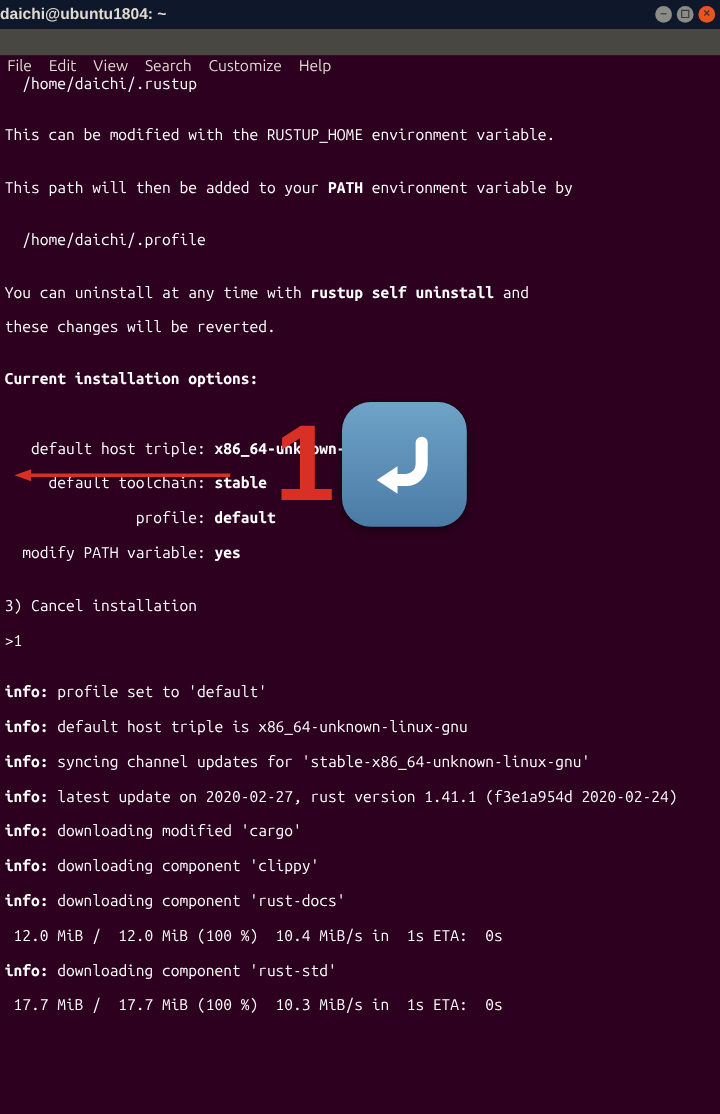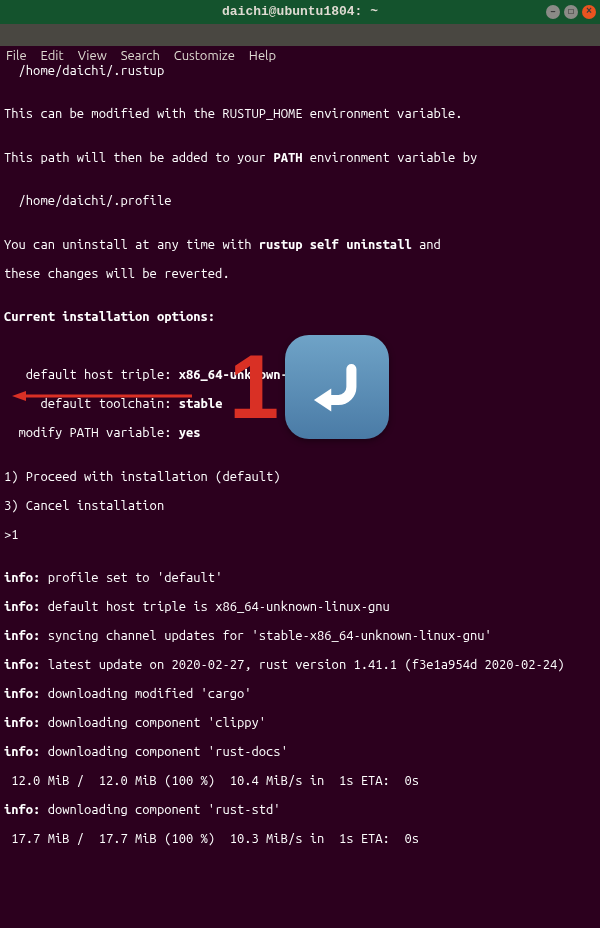--- a/index.html
+++ b/index.html
@@ -9,27 +9,27 @@
       background: #2c001e;
       font-family: "Ubuntu Mono", "DejaVu Sans Mono", monospace;
       font-size: 13px;
       line-height: 14.5px;
       color: #ffffff;
       overflow: hidden;
       position: relative;
     }
     .titlebar {
       height: 24px;
-      background: #14532d;
+      background: #0f172a;
       display: flex;
       align-items: center;
-      justify-content: center;
+      justify-content: flex-start;
       position: relative;
       color: #dfdbd2;
-      font-family: Liberation Mono, monospace;
+      font-family: Liberation Sans, sans-serif;
       font-size: 13px;
       font-weight: bold;
     }
     .window-controls {
       position: absolute;
       right: 4px;
       display: flex;
       gap: 4px;
     }
     .wc {
@@ -128,23 +128,23 @@
 <div>  /home/daichi/.profile</div>
 <div></div>
 <div><span>You can uninstall at any time with </span><span class="bold">rustup self uninstall</span><span> and</span></div>
 <div>these changes will be reverted.</div>
 <div></div>
 <div class="bold">Current installation options:</div>
 <div></div>
 <div></div>
 <div><span>   default host triple: </span><span class="bold">x86_64-unknown-linux-gnu</span></div>
 <div><span>     default toolchain: </span><span class="bold">stable</span></div>
+<div><span>               profile: </span><span class="bold">default</span></div>
 <div><span>  modify PATH variable: </span><span class="bold">yes</span></div>
 <div></div>
-<div>1) Proceed with installation (default)</div>
 <div>3) Cancel installation</div>
 <div>&gt;1</div>
 <div></div>
 <div><span class="bold">info:</span><span> profile set to 'default'</span></div>
 <div><span class="bold">info:</span><span> default host triple is x86_64-unknown-linux-gnu</span></div>
 <div><span class="bold">info:</span><span> syncing channel updates for 'stable-x86_64-unknown-linux-gnu'</span></div>
 <div><span class="bold">info:</span><span> latest update on 2020-02-27, rust version 1.41.1 (f3e1a954d 2020-02-24)</span></div>
 <div><span class="bold">info:</span><span> downloading modified 'cargo'</span></div>
 <div><span class="bold">info:</span><span> downloading component 'clippy'</span></div>
 <div><span class="bold">info:</span><span> downloading component 'rust-docs'</span></div>

